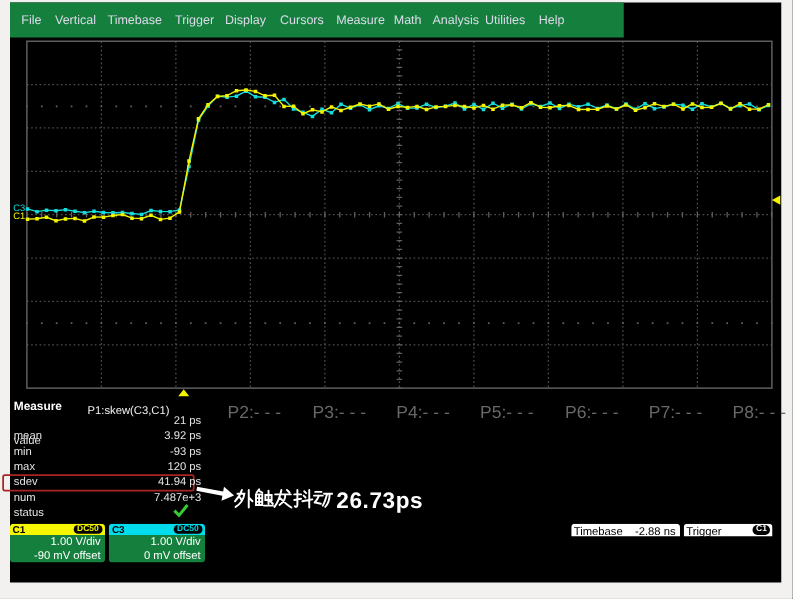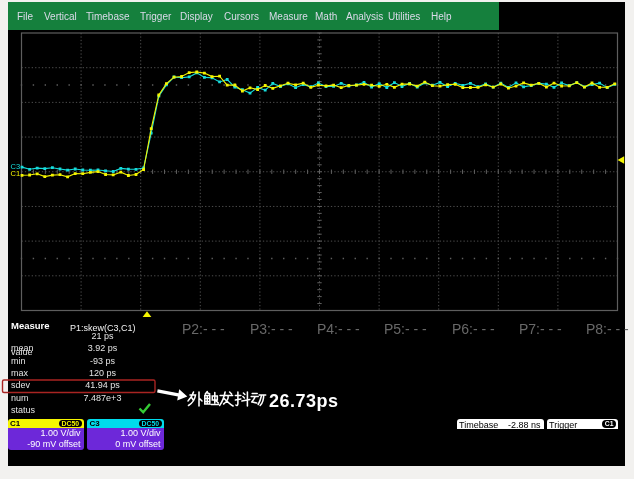--- a/index.html
+++ b/index.html
@@ -1,28 +1,28 @@
 <!DOCTYPE html>
 <html><head><meta charset="utf-8"><style>
 *{margin:0;padding:0;box-sizing:border-box}
 html,body{width:634px;height:479px;background:#f2f1ef;font-family:"Liberation Sans",sans-serif;overflow:hidden}
 #scope{position:absolute;left:8px;top:2px;width:617px;height:464px;background:#000}
 #menu{position:absolute;left:0;top:0;width:491px;height:27.5px;background:#15803d}
 #menu span{position:absolute;top:9px;font-size:10px;color:#dcdaea}
 svg{position:absolute;left:0;top:0}
 .t{position:absolute;color:#e4e4e4;font-size:9px;white-space:nowrap}
 .mlab{position:absolute;left:11px;color:#e4e4e4;font-size:9px}
-.mval{position:absolute;left:60px;width:85px;text-align:center;color:#e4e4e4;font-size:9px}
+.mval{position:absolute;left:76px;width:85px;text-align:right;color:#e4e4e4;font-size:9px}
 .pcol{position:absolute;top:321px;color:#686868;font-size:14px}
 .box{position:absolute;border-radius:3px;overflow:hidden;height:31.5px}
 .bh{height:9.8px;font-size:8px;color:#000;position:relative}
 .bh .nm{position:absolute;left:2.5px;top:0.6px;font-weight:bold}
 .badge{position:absolute;right:2px;top:1px;background:#000;border-radius:4px;
  font-size:6.8px;font-weight:bold;padding:0 2.5px;line-height:7.6px}
-.bb{background:#6d28d9;color:#fff;font-size:9px;line-height:10.8px;padding:0 3px;text-align:right}
+.bb{background:#15803d;color:#fff;font-size:9px;line-height:10.8px;padding:0 3px;text-align:right}
 .row{display:flex;justify-content:space-between}
 </style></head><body>
 <div id="scope">
  <div id="menu">
       <span style="left:9px">File</span>
       <span style="left:36px">Vertical</span>
       <span style="left:78px">Timebase</span>
       <span style="left:132px">Trigger</span>
       <span style="left:172px">Display</span>
       <span style="left:216px">Cursors</span>

